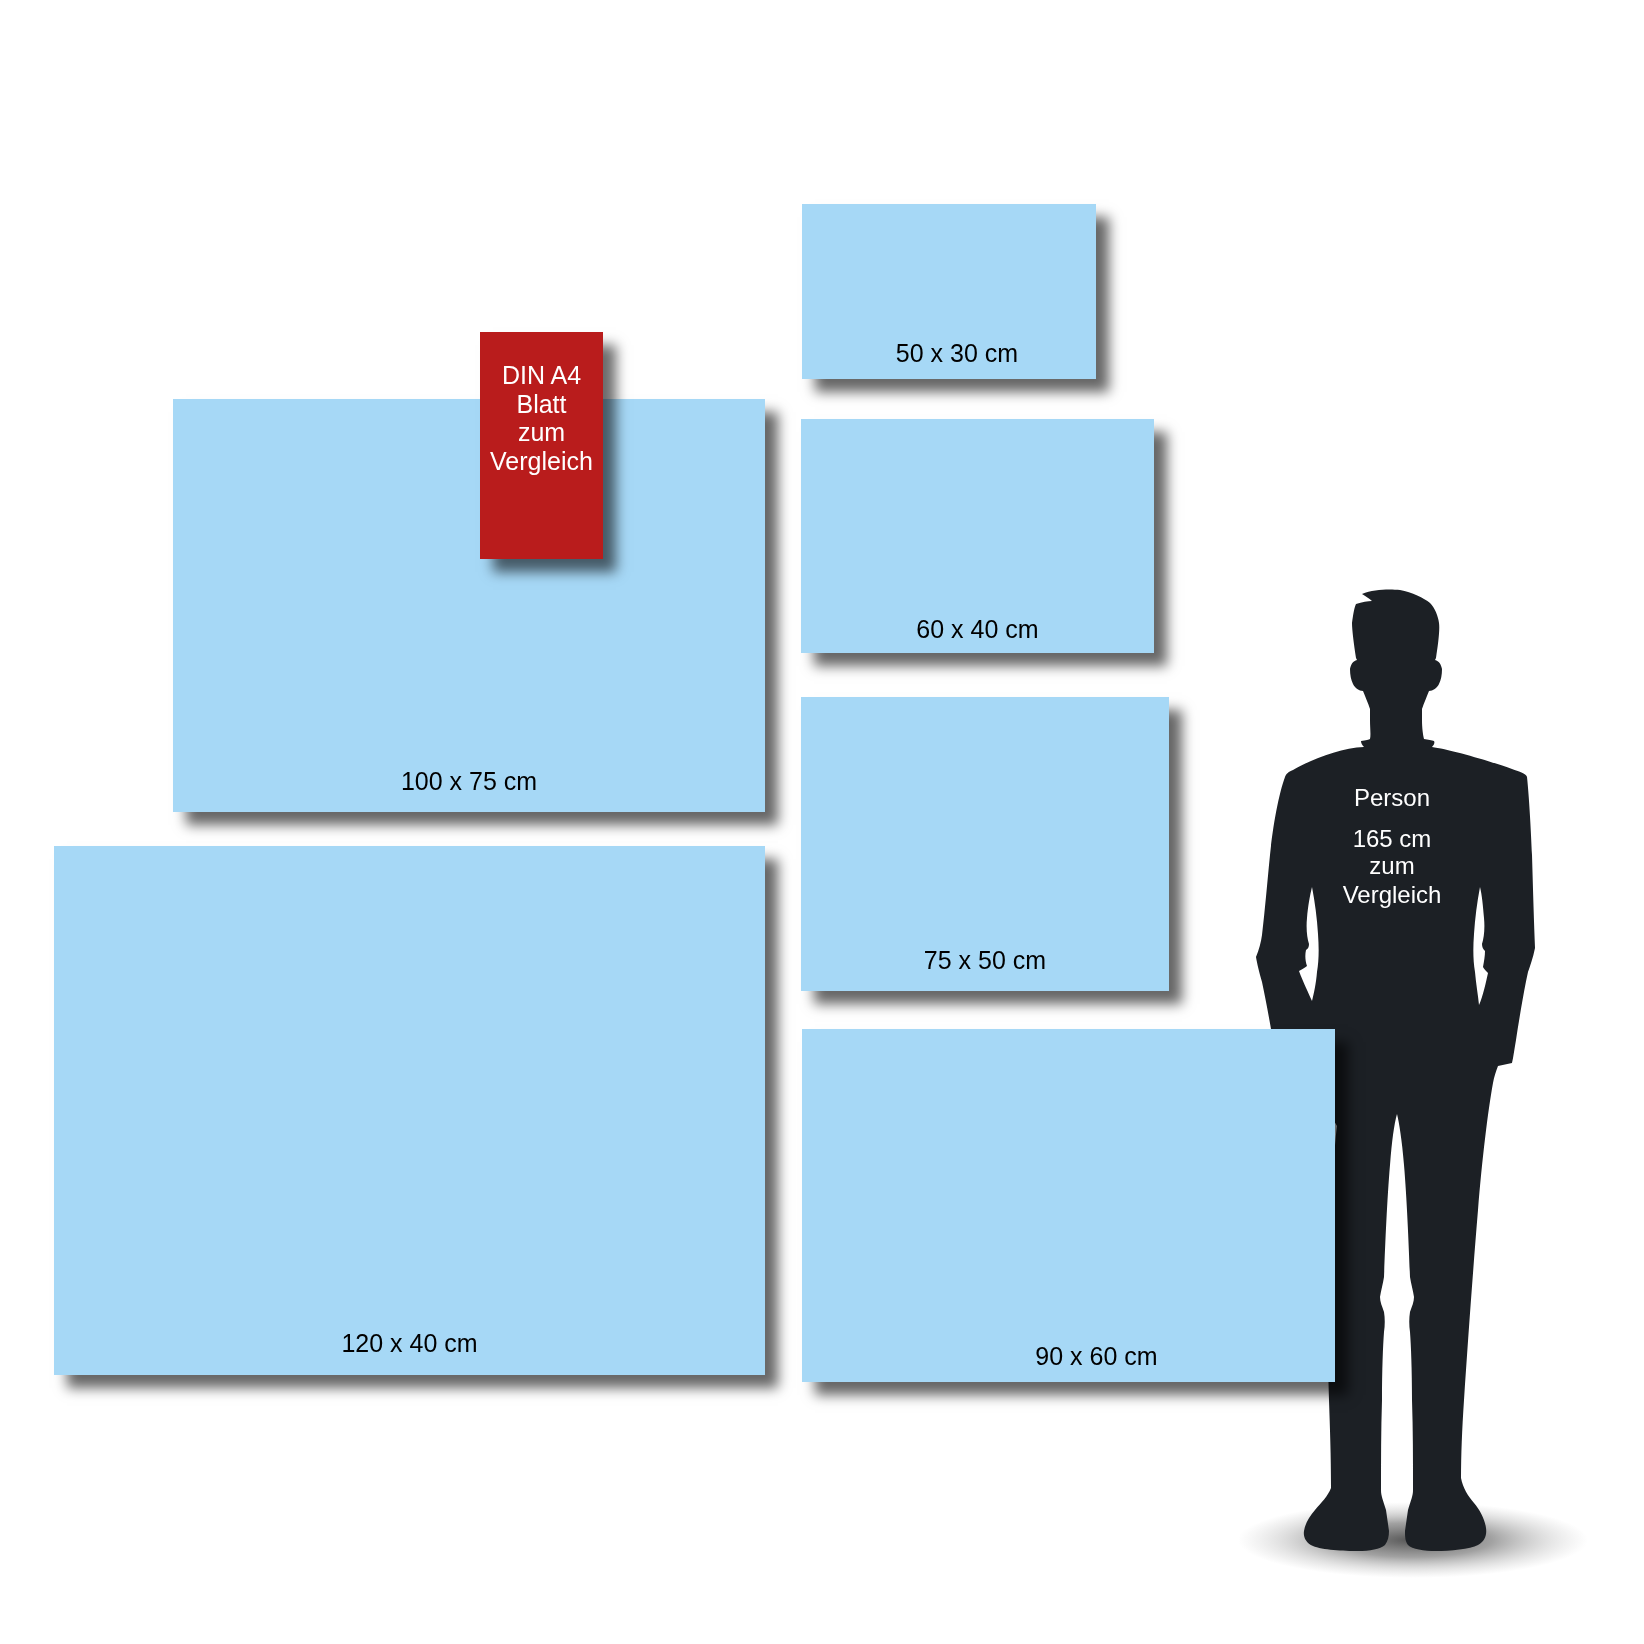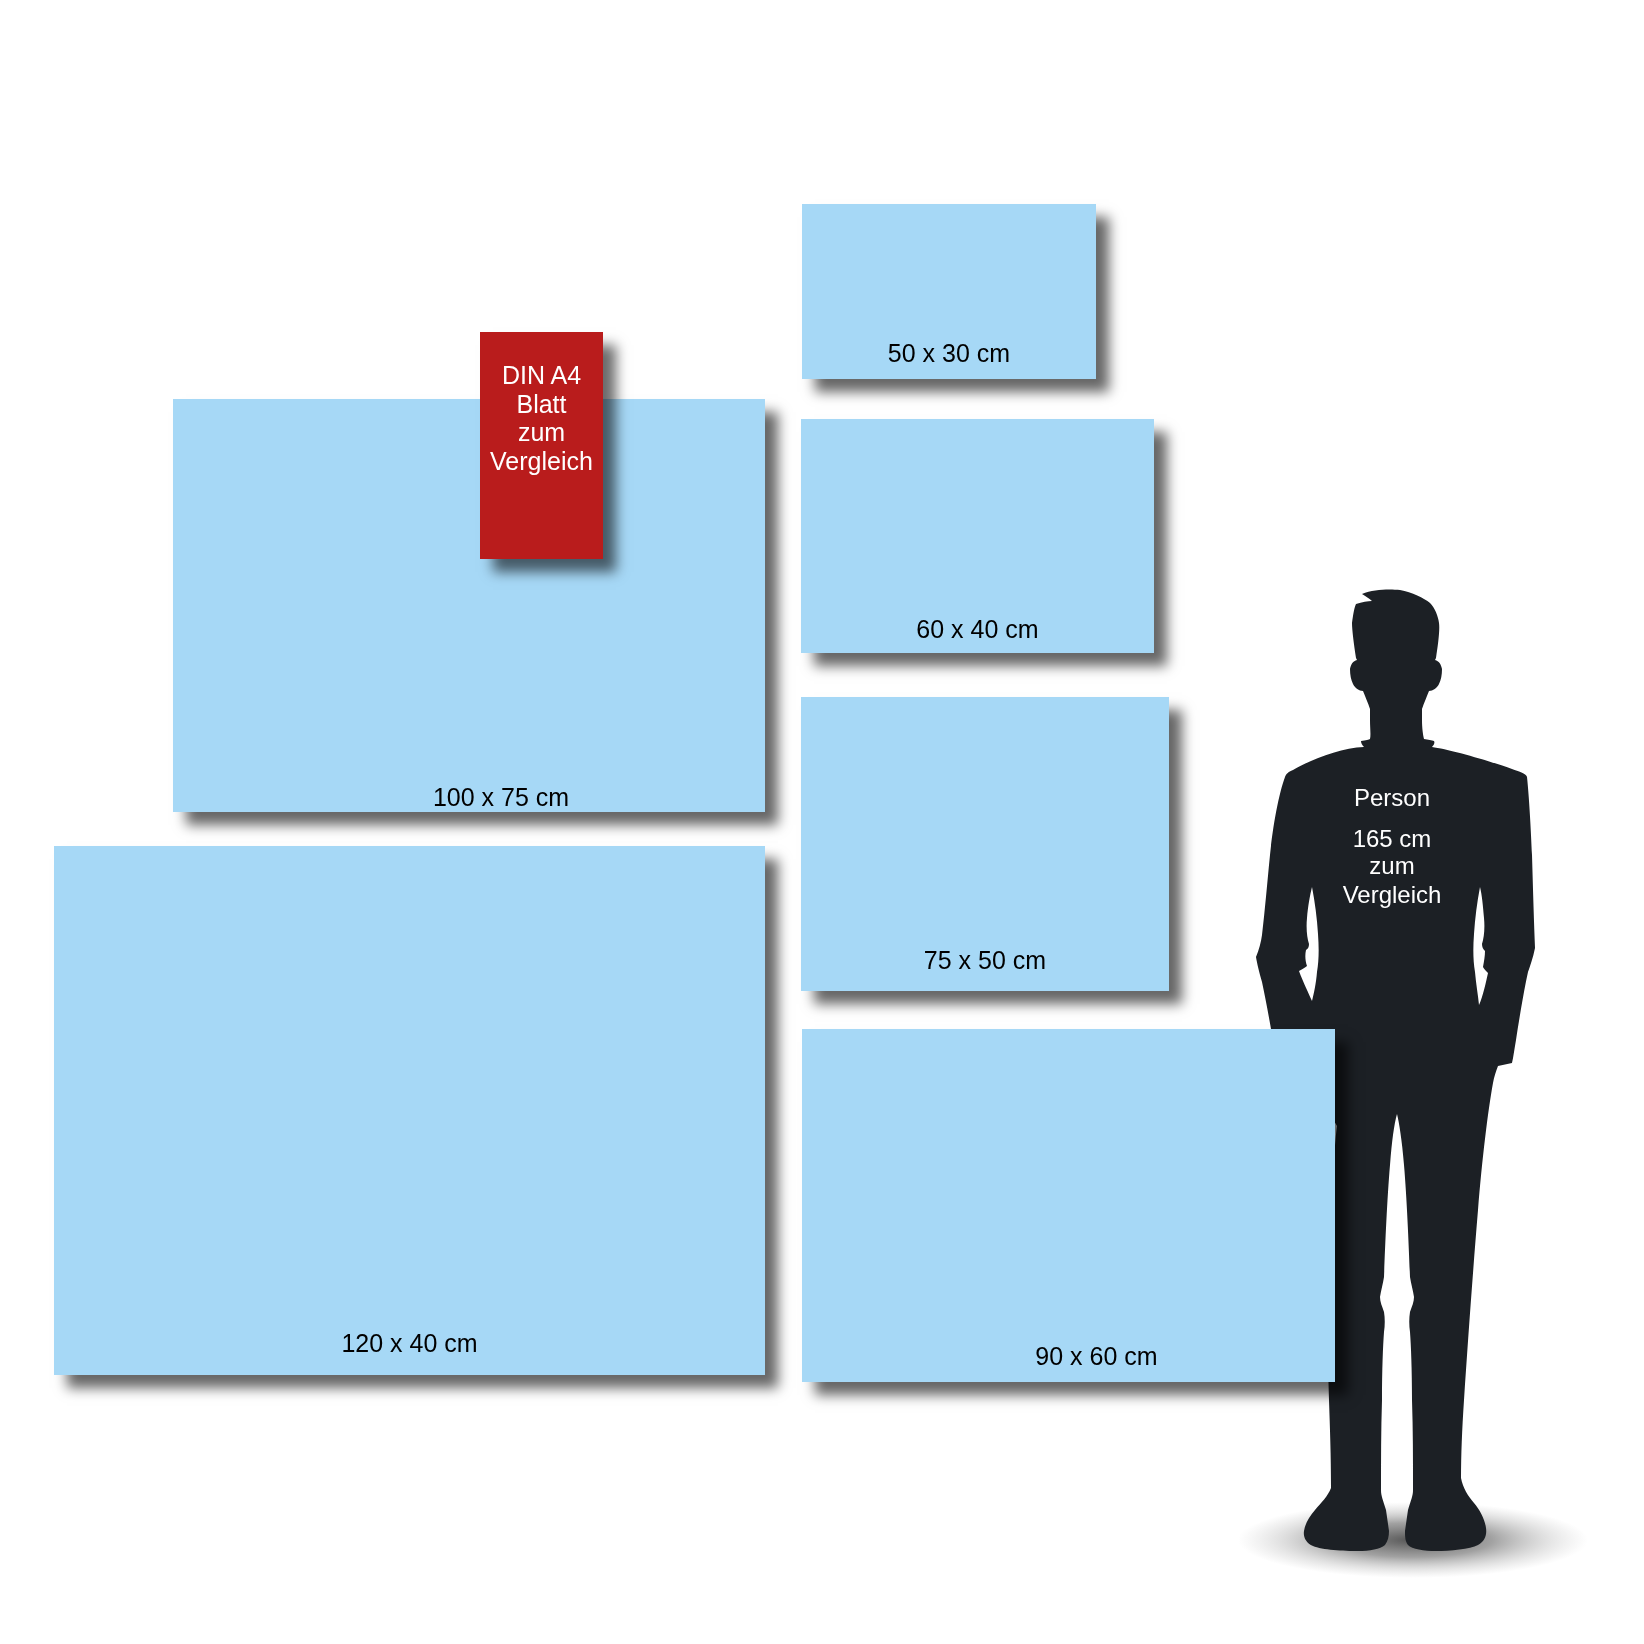--- a/index.html
+++ b/index.html
@@ -5,21 +5,21 @@
   html,body{margin:0;padding:0;}
   body{width:1644px;height:1644px;background:#ffffff;position:relative;overflow:hidden;
        font-family:"Liberation Sans", sans-serif;}
   .canvas{position:absolute;background:#a6d8f6;box-shadow:13px 13px 12px rgba(0,0,0,0.60);}
   .lbl{position:absolute;left:0;width:100%;text-align:center;color:#000;font-size:25px;line-height:25px;}
 </style>
 </head>
 <body>
 
 <div class="canvas" style="left:802px;top:204px;width:294px;height:175px;">
-  <span class="lbl" style="bottom:13px;">50 x 30 cm</span>
+  <span class="lbl" style="bottom:13px;padding-left:8px;">50 x 30 cm</span>
 </div>
 
 <div class="canvas" style="left:801px;top:419px;width:353px;height:234px;">
   <span class="lbl" style="bottom:11px;">60 x 40 cm</span>
 </div>
 
 <div class="canvas" style="left:801px;top:697px;width:368px;height:294px;">
   <span class="lbl" style="bottom:18px;">75 x 50 cm</span>
 </div>
 
@@ -148,21 +148,21 @@
   <text x="1392" y="874" fill="#ffffff" font-size="24" text-anchor="middle">zum</text>
 
   <text x="1392" y="903" fill="#ffffff" font-size="24" text-anchor="middle">Vergleich</text>
 </svg>
 
 <div class="canvas" style="left:802px;top:1029px;width:533px;height:353px;">
   <span class="lbl" style="bottom:13px;padding-left:28px;">90 x 60 cm</span>
 </div>
 
 <div class="canvas" style="left:173px;top:399px;width:592px;height:413px;">
-  <span class="lbl" style="bottom:2px;margin-left:32px;">100 x 75 cm</span>
+  <span class="lbl" style="bottom:18px;">100 x 75 cm</span>
 </div>
 
 <div class="canvas" style="left:54px;top:846px;width:711px;height:529px;">
   <span class="lbl" style="bottom:19px;">120 x 40 cm</span>
 </div>
 
 <div style="position:absolute;left:480px;top:332px;width:123px;height:227px;background:#b91c1c;
             box-shadow:13px 13px 12px rgba(0,0,0,0.58);color:#fff;font-size:25px;line-height:28.7px;
             text-align:center;">
   <div style="margin-top:29px;">DIN A4<br>Blatt<br>zum<br>Vergleich</div>

